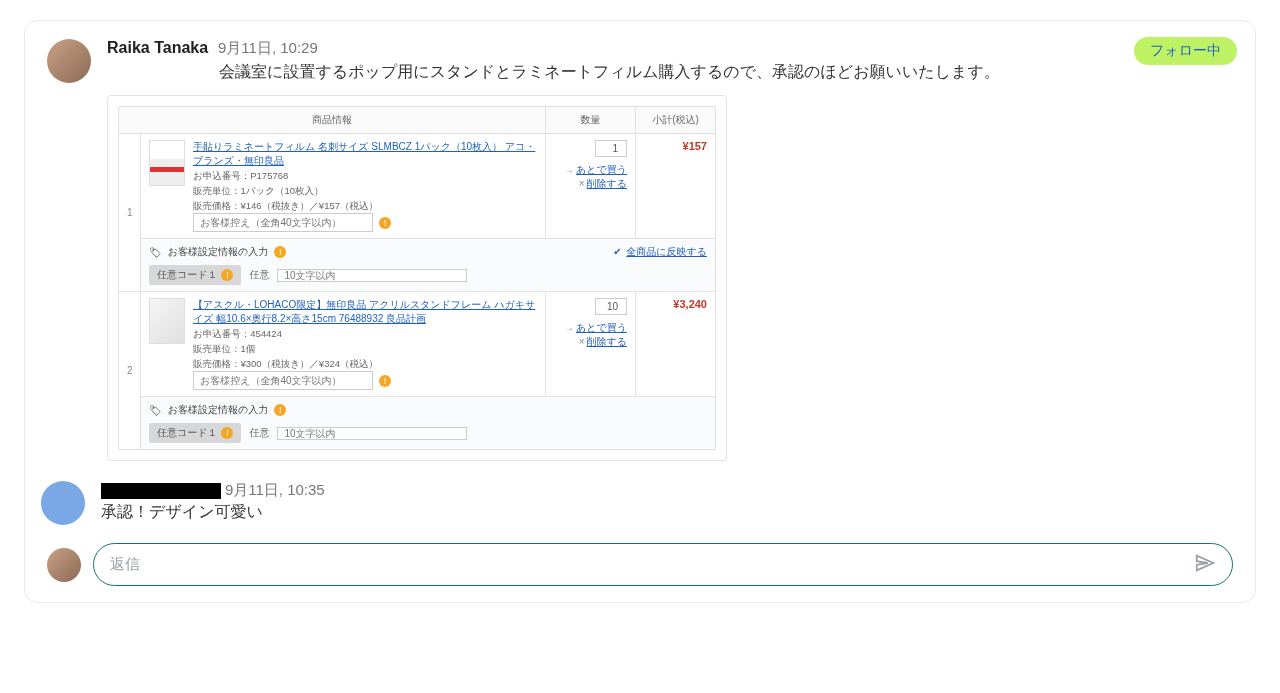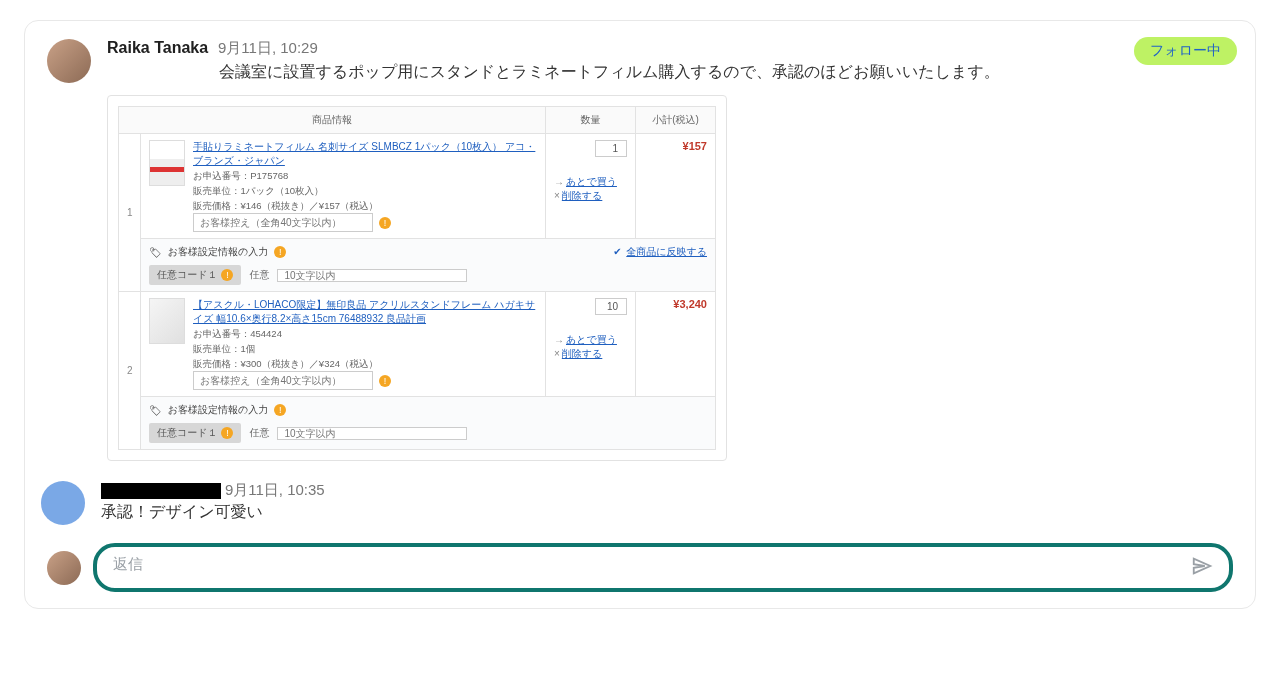--- a/index.html
+++ b/index.html
@@ -104,21 +104,21 @@
     border:1px solid #ccc; padding:3px 6px; font-size:10px; width:180px; color:#aaa;
   }
   .orange-dot {
     width:12px;height:12px;border-radius:50%;
     background:#f5a623;color:#fff;display:inline-flex;
     align-items:center;justify-content:center;font-size:9px;
   }
   .qty-box {
     display:inline-block;border:1px solid #ccc;padding:2px 8px;min-width:32px;text-align:right;color:#555;
   }
-  .qty-actions { margin-top:18px; font-size:10px; text-align:left; }
+  .qty-actions { margin-top:6px; font-size:10px; text-align:right; }
   .qty-actions .lnk { color:#1f5fbf; text-decoration:underline; }
   .qty-actions .pre { color:#888; margin-right:2px; }
   .price-red { color:#c0392b; font-weight:700; font-size:11px; }
   .sett-row td {
     background:#fafbfc;
   }
   .sett-bar {
     display:flex; align-items:center; justify-content:space-between;
   }
   .sett-left { display:flex; align-items:center; gap:6px; font-size:10px; color:#444; }
@@ -151,22 +151,22 @@
     display:inline-block; width:120px; height:16px; background:#000; vertical-align:middle;
   }
   .comment-text { font-size:16px; margin-top:2px; color:#333; }
 
   
   .reply-row {
     display:flex; align-items:center; gap:12px;
     margin-top:18px;
   }
   .reply-box {
-    flex:1; display:flex; 
-    border:4px solid #0f766e; border-radius:22px;
+    flex:1; display:flex; align-items:center;
+    border:1px solid #0f766e; border-radius:22px;
     padding:8px 16px;
     color:#9aa0a6; font-size:15px;
     justify-content:space-between;
   }
   .send-icon svg { width:22px; height:22px; stroke:#9aa0a6; fill:none; stroke-width:2; }
 </style>
 </head>
 <body>
 
 <div class="container">
@@ -198,21 +198,21 @@
             </tr>
           </thead>
           <tbody>
 
             <tr>
               <td class="col-idx" rowspan="2">1</td>
               <td class="col-info">
                 <div class="prod-row">
                   <div class="prod-thumb"></div>
                   <div class="prod-meta">
-                    <a class="prod-link">手貼りラミネートフィルム 名刺サイズ SLMBCZ 1パック（10枚入） アコ・ブランズ・ジャパン</a>
+                    <a class="prod-link">手貼りラミネートフィルム 名刺サイズ SLMBCZ 1パック（10枚入） アコ・ブランズ・無印良品</a>
                     <div class="meta-line">
                       <span>お申込番号：</span><span>P175768</span>
                     </div>
                     <div class="meta-line">販売単位：1パック（10枚入）</div>
                     <div class="meta-line">販売価格：¥146（税抜き）／¥157（税込）</div>
                     <div class="note-input">
                       <input placeholder="お客様控え（全角40文字以内）" style="">
                       <span class="orange-dot">!</span>
                     </div>
                   </div>

